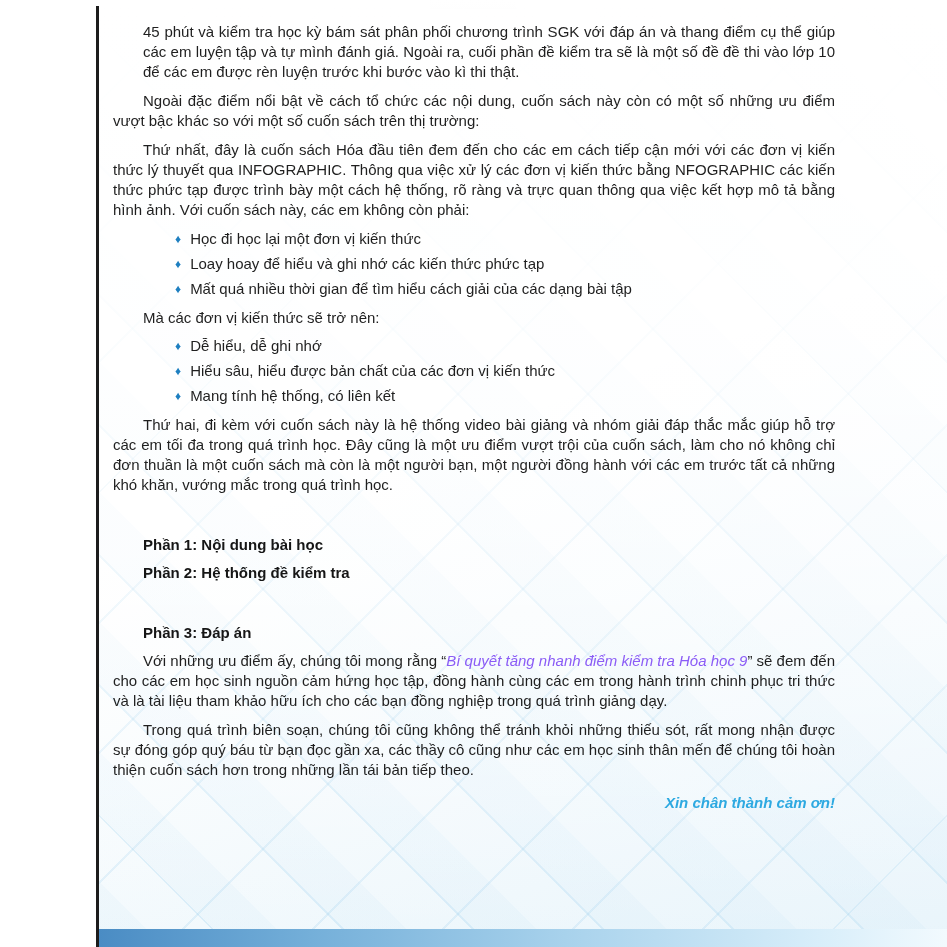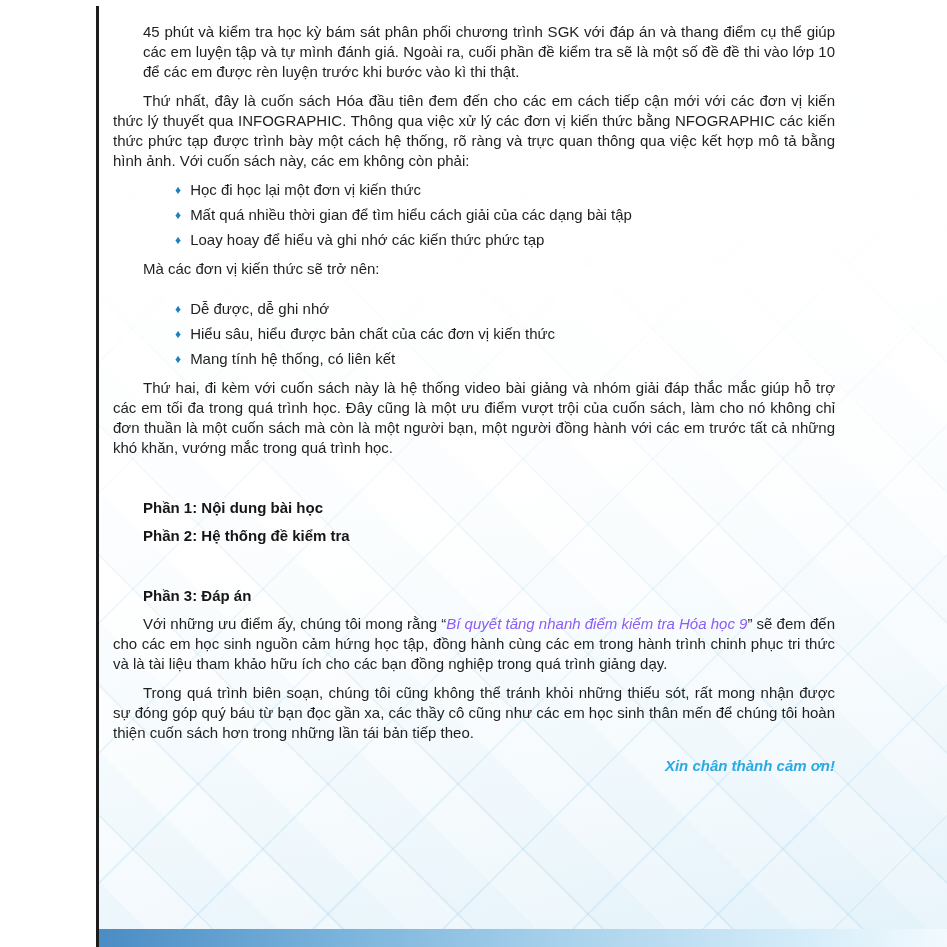--- a/index.html
+++ b/index.html
@@ -64,21 +64,21 @@
     left: 113px; top: 22px;
     width: 722px;
     color: #1f1f1f;
     font-size: 15px;
     line-height: 20px;
     text-align: justify;
   }
 
   .p { margin-bottom: 9px; text-indent: 30px; }
   .p.cont { text-indent: 0; margin-left: 30px; }
-  .p.tight { margin-bottom: 20px; }
+  .p.tight { margin-bottom: 8px; }
 
   .bullets { margin: 0 0 8px 62px; }
   .bullet { margin-bottom: 4px; text-align: left; }
   .bullet-icon {
     color: #1e7fc0;
     font-size: 12px;
     margin-right: 9px;
     position: relative; top: -1px;
   }
 
@@ -112,40 +112,41 @@
 
   <div class="top-black-bar"></div>
   <div class="left-rule"></div>
   <div class="pattern"></div>
   <div class="fade"></div>
 
   <div class="content">
 
     <p class="p cont">45 phút và kiểm tra học kỳ bám sát phân phối chương trình SGK với đáp án và thang điểm cụ thể giúp các em luyện tập và tự mình đánh giá. Ngoài ra, cuối phần đề kiểm tra sẽ là một số đề đề thi vào lớp 10 để các em được rèn luyện trước khi bước vào kì thi thật.</p>
 
+    <p class="p">Ngoài đặc điểm nổi bật về cách tổ chức các nội dung, cuốn sách này còn có một số những ưu điểm vượt bậc khác so với một số cuốn sách trên thị trường:</p>
 
     <p class="p">Thứ nhất, đây là cuốn sách Hóa đầu tiên đem đến cho các em cách tiếp cận mới với các đơn vị kiến thức lý thuyết qua INFOGRAPHIC. Thông qua việc xử lý các đơn vị kiến thức bằng NFOGRAPHIC các kiến thức phức tạp được trình bày một cách hệ thống, rõ ràng và trực quan thông qua việc kết hợp mô tả bằng hình ảnh. Với cuốn sách này, các em không còn phải:</p>
 
     <div class="bullets">
       <div class="bullet">
         <span class="bullet-icon">♦</span><span>Học đi học lại một đơn vị kiến thức</span>
       </div>
       <div class="bullet">
-        <span class="bullet-icon">♦</span><span>Mất quá nhiều thời gian để tìm hiểu cách giải của các dạng bài tập</span>
+        <span class="bullet-icon">♦</span><span>Loay hoay để hiểu và ghi nhớ các kiến thức phức tạp</span>
       </div>
       <div class="bullet">
-        <span class="bullet-icon">♦</span><span>Loay hoay để hiểu và ghi nhớ các kiến thức phức tạp</span>
+        <span class="bullet-icon">♦</span><span>Mất quá nhiều thời gian để tìm hiểu cách giải của các dạng bài tập</span>
       </div>
     </div>
 
     <p class="p tight">Mà các đơn vị kiến thức sẽ trở nên:</p>
 
     <div class="bullets">
       <div class="bullet">
-        <span class="bullet-icon">♦</span><span>Dễ được, dễ ghi nhớ</span>
+        <span class="bullet-icon">♦</span><span>Dễ hiểu, dễ ghi nhớ</span>
       </div>
       <div class="bullet">
         <span class="bullet-icon">♦</span><span>Hiểu sâu, hiểu được bản chất của các đơn vị kiến thức</span>
       </div>
       <div class="bullet">
         <span class="bullet-icon">♦</span><span>Mang tính hệ thống, có liên kết</span>
       </div>
     </div>
 
     <p class="p">Thứ hai, đi kèm với cuốn sách này là hệ thống video bài giảng và nhóm giải đáp thắc mắc giúp hỗ trợ các em tối đa trong quá trình học. Đây cũng là một ưu điểm vượt trội của cuốn sách, làm cho nó không chỉ đơn thuần là một cuốn sách mà còn là một người bạn, một người đồng hành với các em trước tất cả những khó khăn, vướng mắc trong quá trình học.</p>

